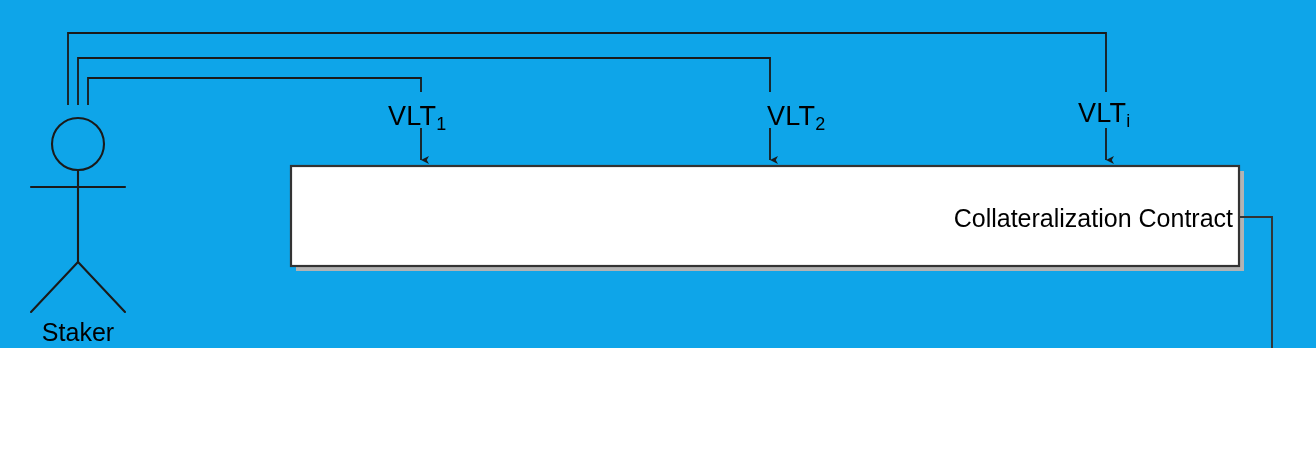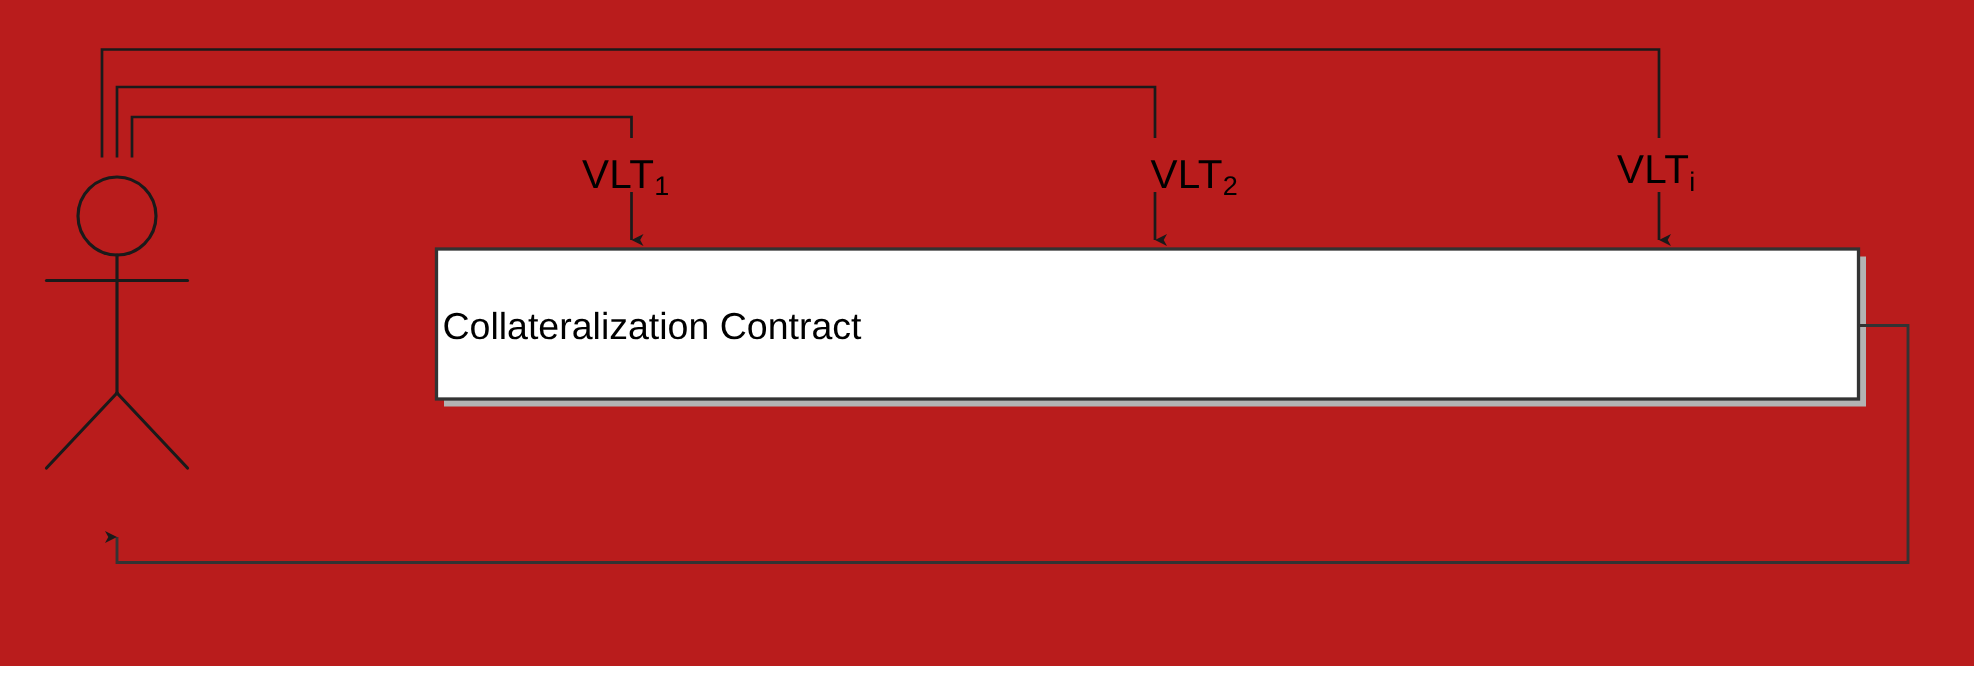--- a/index.html
+++ b/index.html
@@ -7,22 +7,22 @@
     margin: 0;
     padding: 0;
     background: #ffffff;
   }
   body {
     font-family: "Liberation Sans", sans-serif;
   }
   #diagram-root {
     position: relative;
     width: 1316px;
-    height: 444px;
-    background: #b91c1c;
+    height: 348px;
+    background: #0ea5e9;
     overflow: hidden;
   }
   #diagram-svg {
     position: absolute;
     left: 0;
     top: 0;
     width: 1316px;
     height: 460px;
     display: block;
   }
@@ -104,18 +104,19 @@
       <path d="M1239,217 L1272,217 L1272,375 L78,375 L78,358" marker-end="url(#arrowUp)"></path>
     </g>
   </svg>
 
   <div class="lbl lbl-vlt" style="left:388px; top:103px;"><span>VLT</span><span class="sub">1</span></div>
 
   <div class="lbl lbl-vlt" style="left:737px; top:103px;margin-left:30px;"><span>VLT</span><span class="sub">2</span></div>
 
   <div class="lbl lbl-vlt" style="left:1078px; top:100px;"><span>VLT</span><span class="sub">i</span></div>
 
-  <div class="lbl lbl-box-title" style="left:295px; top:206px; width:948px; text-align:left;">Collateralization Contract</div>
+  <div class="lbl lbl-box-title" style="left:285px; top:206px; width:948px; text-align:right;">Collateralization Contract</div>
 
+  <div class="lbl lbl-staker" style="left:0px; top:320px; width:156px; text-align:center;">Staker</div>
 
 
 
 </div>
 
 </body></html>

